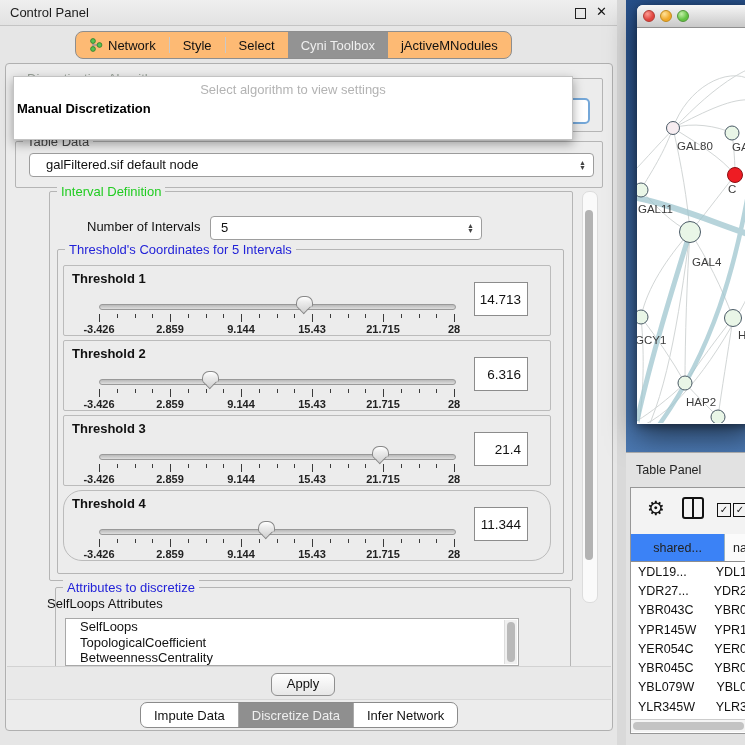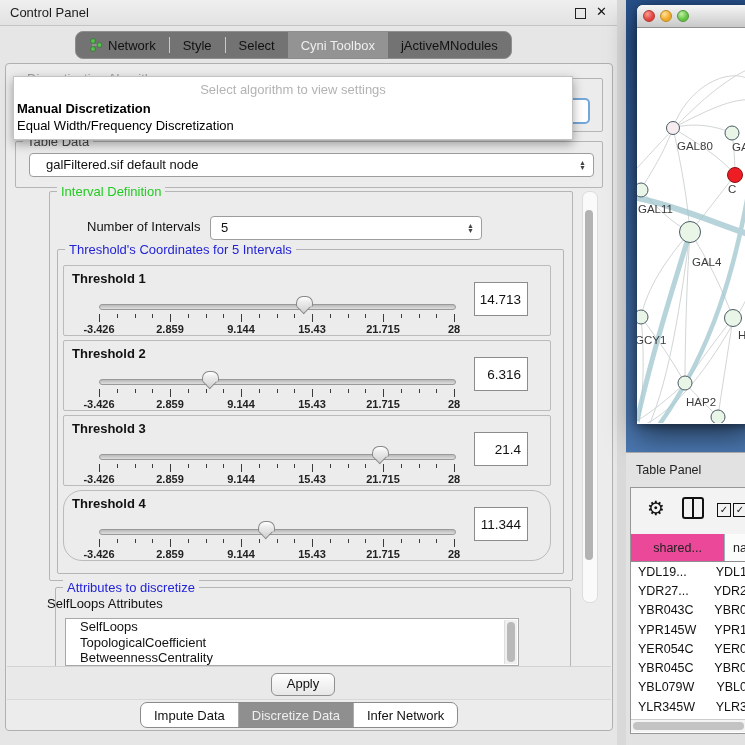--- a/index.html
+++ b/index.html
@@ -6,21 +6,21 @@
   body{width:745px;height:745px;position:relative;overflow:hidden;
        font-family:"Liberation Sans","DejaVu Sans",sans-serif;
        background:#e6e6e6;-webkit-font-smoothing:antialiased;}
   
   .cp{position:absolute;left:0;top:0;width:617px;height:745px;background:#e6e6e6;}
   .cp-titlebar{position:absolute;left:0;top:0;width:100%;height:25px;background:linear-gradient(#efefef,#e2e2e2);border-bottom:1px solid #c4c4c4;}
   .cp-title{position:absolute;left:10px;top:5px;font-size:13px;color:#1c1c1c;}
   .float-icon{position:absolute;right:31px;top:8px;width:9px;height:9px;border:1.5px solid #222;background:transparent;}
   .close-icon{position:absolute;right:10px;top:4px;font-size:13px;font-weight:bold;color:#111;}
   
-  .tabbar{position:absolute;left:75px;top:31px;height:26px;display:flex;align-items:stretch;background:#737373;border:1px solid #8e8e8e;border-radius:8px;overflow:hidden;font-size:13px;color:#111;}
+  .tabbar{position:absolute;left:75px;top:31px;height:26px;display:flex;align-items:stretch;background:#fdba74;border:1px solid #8e8e8e;border-radius:8px;overflow:hidden;font-size:13px;color:#111;}
   .tab{display:flex;align-items:center;padding:0 13px;white-space:nowrap;}
   .tab.sel{background:#939393;color:#efefef;}
   .tabsep{width:1px;background:#c9c9c9;margin:5px 0;}
   .net-icon{width:14px;height:14px;margin-right:5px;}
   
   .panel{position:absolute;left:5px;top:63px;width:606px;height:666px;background:#ececec;border:1px solid #b0b0b0;border-radius:4px;}
   .grp{position:absolute;border:1px solid #b5b5b5;border-radius:2px;}
   .grp-label{position:absolute;top:-8px;left:7px;background:#ececec;padding:0 4px;font-size:13px;white-space:nowrap;}
   .green{color:#22cc22;} .blue{color:#2323d8;} .dim{color:#97a097;}
   
@@ -73,21 +73,21 @@
   
   .tp{position:absolute;left:626px;top:452px;width:119px;height:293px;background:#e2e2e2;border-top:1px solid #a8a8a8;}
   .tp-title{position:absolute;left:10px;top:10px;font-size:12.5px;color:#222;}
   .tp-box{position:absolute;left:4px;top:34px;width:118px;height:247px;background:#fff;border:1px solid #979797;box-sizing:border-box;}
   .tp-toolbar{position:absolute;left:0;top:0;width:100%;height:46px;background:#f3f3f3;}
   .gear{position:absolute;left:16px;top:8px;font-size:20px;color:#111;}
   .panes{position:absolute;left:51px;top:9px;width:22px;height:22px;border:2px solid #111;border-radius:3px;box-sizing:border-box;}
   .panes::after{content:"";position:absolute;left:8px;top:0;width:2px;height:100%;background:#111;}
   .cbx{position:absolute;top:15px;width:12px;height:12px;border:1.5px solid #111;font-size:10px;line-height:11px;text-align:center;color:#111;font-weight:bold;}
   .tp-header{position:absolute;left:0;top:46px;width:100%;height:28px;display:flex;border-bottom:1px solid #8e8e8e;box-sizing:border-box;font-size:12.5px;color:#222;}
-  .tp-h1{width:104px;background:#ec4899;border-right:1px solid #9ab2bf;display:flex;align-items:center;justify-content:center;box-sizing:border-box;}
+  .tp-h1{width:104px;background:#3b82f6;border-right:1px solid #9ab2bf;display:flex;align-items:center;justify-content:center;box-sizing:border-box;}
   .tp-h2{flex:1;background:#fbfbfb;display:flex;align-items:center;padding-left:8px;}
   .tp-rows{position:absolute;left:0;top:74px;width:100%;}
   .tp-row{display:flex;height:19.3px;font-size:12.5px;color:#111;align-items:center;}
   .tp-c1{width:80px;padding-left:7px;box-sizing:border-box;white-space:nowrap;}
   .tp-c2{flex:1;padding-left:6px;white-space:nowrap;}
   .tp-hsb{position:absolute;left:0;top:231px;width:100%;height:13px;background:#f4f4f4;border-top:1px solid #ccc;box-sizing:border-box;}
   .tp-hsb .th{position:absolute;left:2px;top:2px;right:3px;height:8px;background:#c3c3c3;border-radius:4px;}
   .bold{font-weight:normal;}
 </style>
 </head>
@@ -130,21 +130,20 @@
   <div class="panel">
 
     <div class="grp" style="left:9px;top:14px;width:586px;height:52px;">
       <div class="grp-label dim">Discretization Algorithm</div>
     </div>
     <div class="algo-tip"></div>
 
     <div class="popup">
       <div class="popup-hint">Select algorithm to view settings</div>
       <div class="popup-item1">Manual Discretization</div>
-      <div class="popup-item2">Equal Width/Frequency Discretization</div>
     </div>
 
     <div class="grp" style="left:9px;top:77px;width:586px;height:45px;">
       <div class="grp-label" style="color:#444;">Table Data</div>
     </div>
     <div class="combo" style="left:23px;top:89px;width:565px;height:24px;padding-left:16px;">
       <span>galFiltered.sif default node</span>
       <span class="arrows">
           <span>▲</span>
           <span>▼</span>

